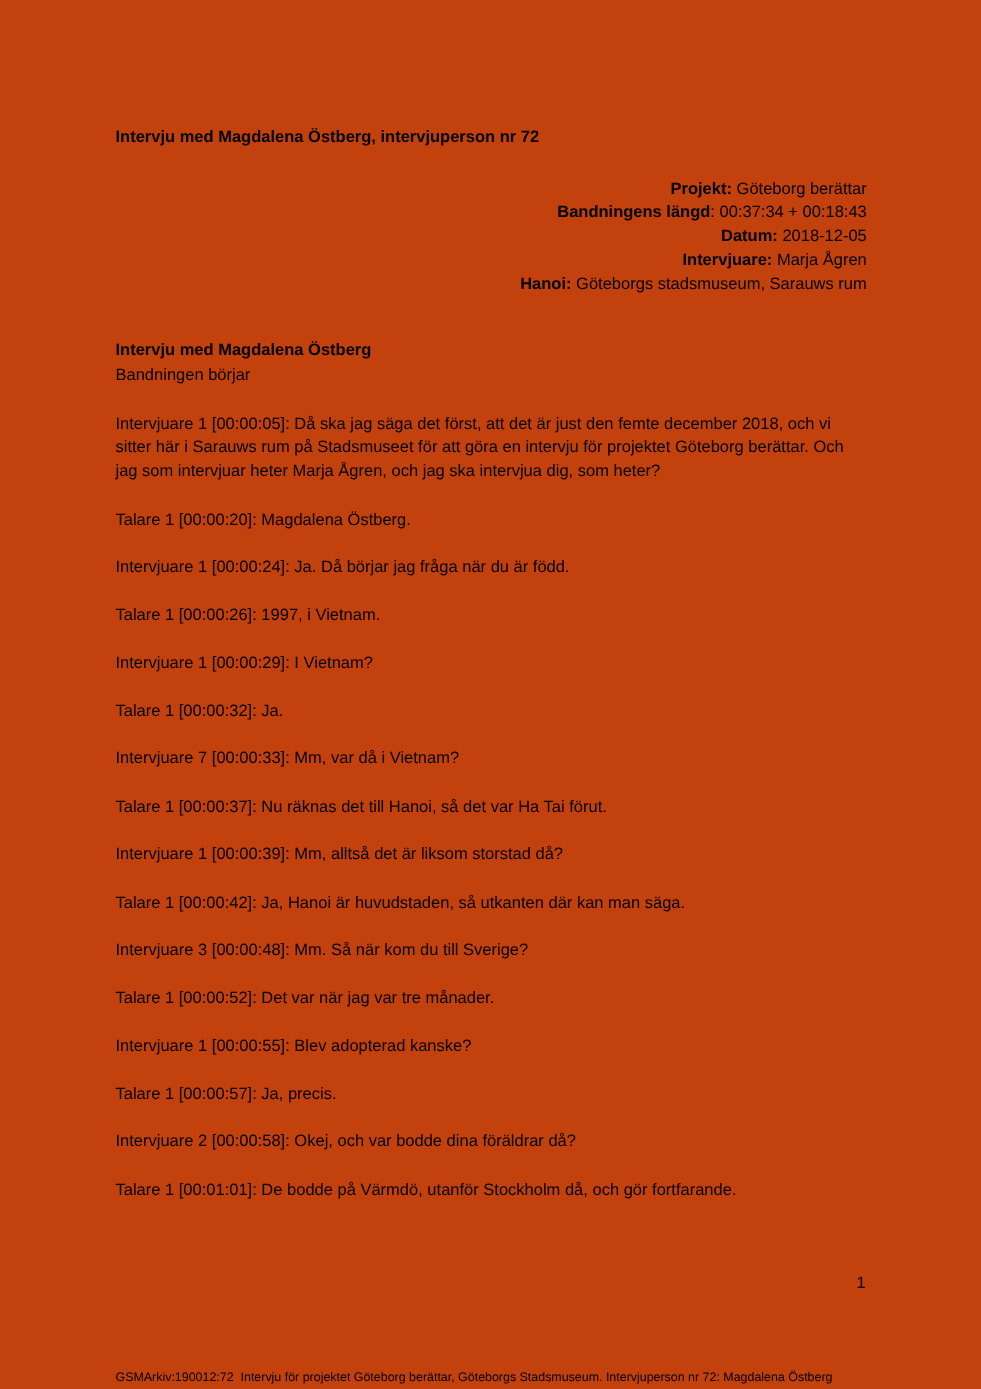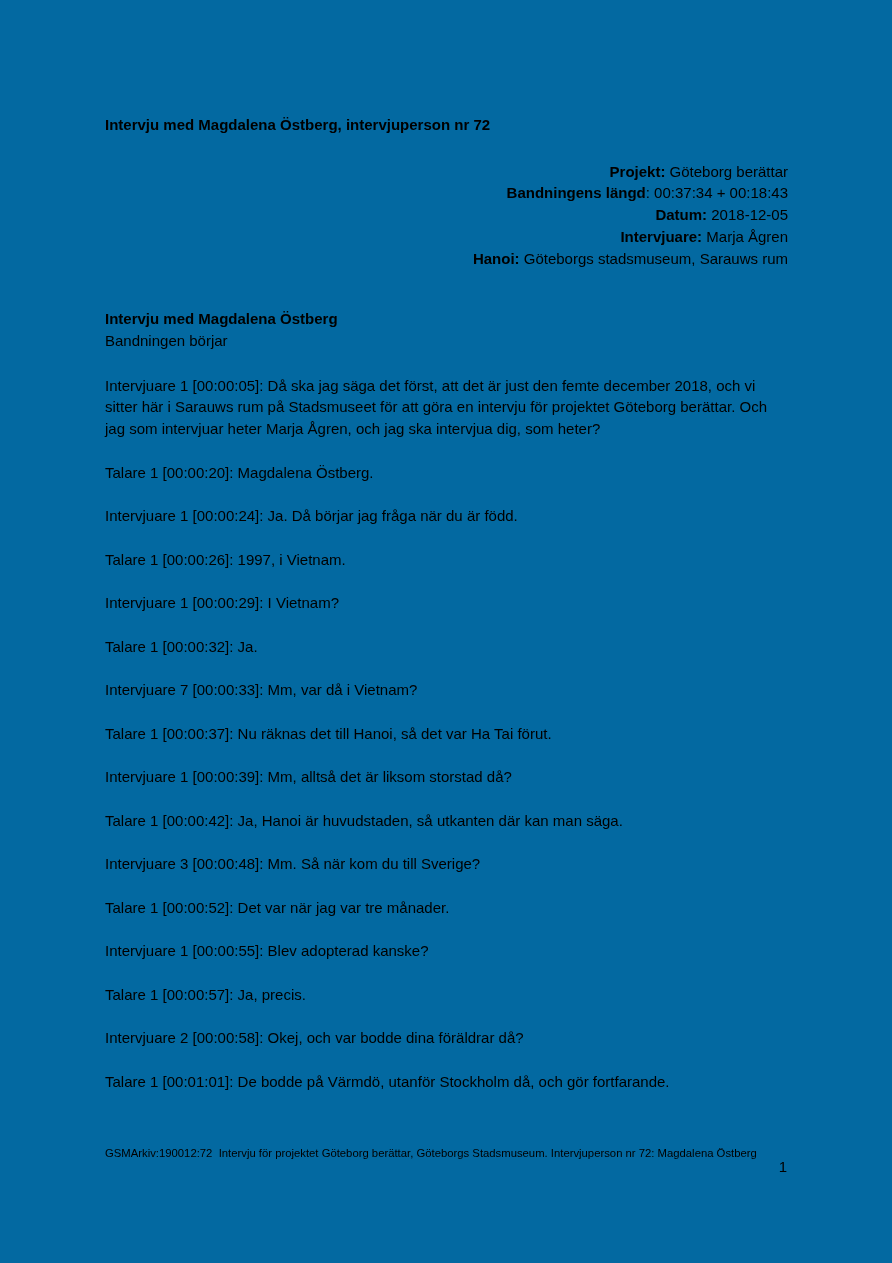--- a/index.html
+++ b/index.html
@@ -1,21 +1,21 @@
 <!DOCTYPE html>
 <html lang="sv"><head>
 <meta charset="utf-8">
 <style>
   html, body { margin: 0; padding: 0; background: #ffffff; }
   body { width: 892px; }
   .page {
     position: relative;
     width: 892px;
     height: 1263px;
-    background: #0369a1;
+    background: #c2410c;
     font-family: "Liberation Sans", sans-serif;
     font-size: 15px;
     line-height: 21.7px;
     color: #000000;
     overflow: hidden;
   }
   .content {
     position: absolute;
     left: 105px;
     top: 114px;
@@ -37,21 +37,21 @@
   .page-number {
     position: absolute;
     top: 1156px;
     right: 105px;
     font-size: 15px;
     line-height: 21.7px;
   }
   .footer {
     position: absolute;
     left: 105px;
-    top: 1146px;
+    top: 1245px;
     width: 700px;
     font-size: 11.3px;
     line-height: 14px;
     white-space: pre-wrap;
   }
 </style>
 </head>
 <body>
 
 <div class="page">

